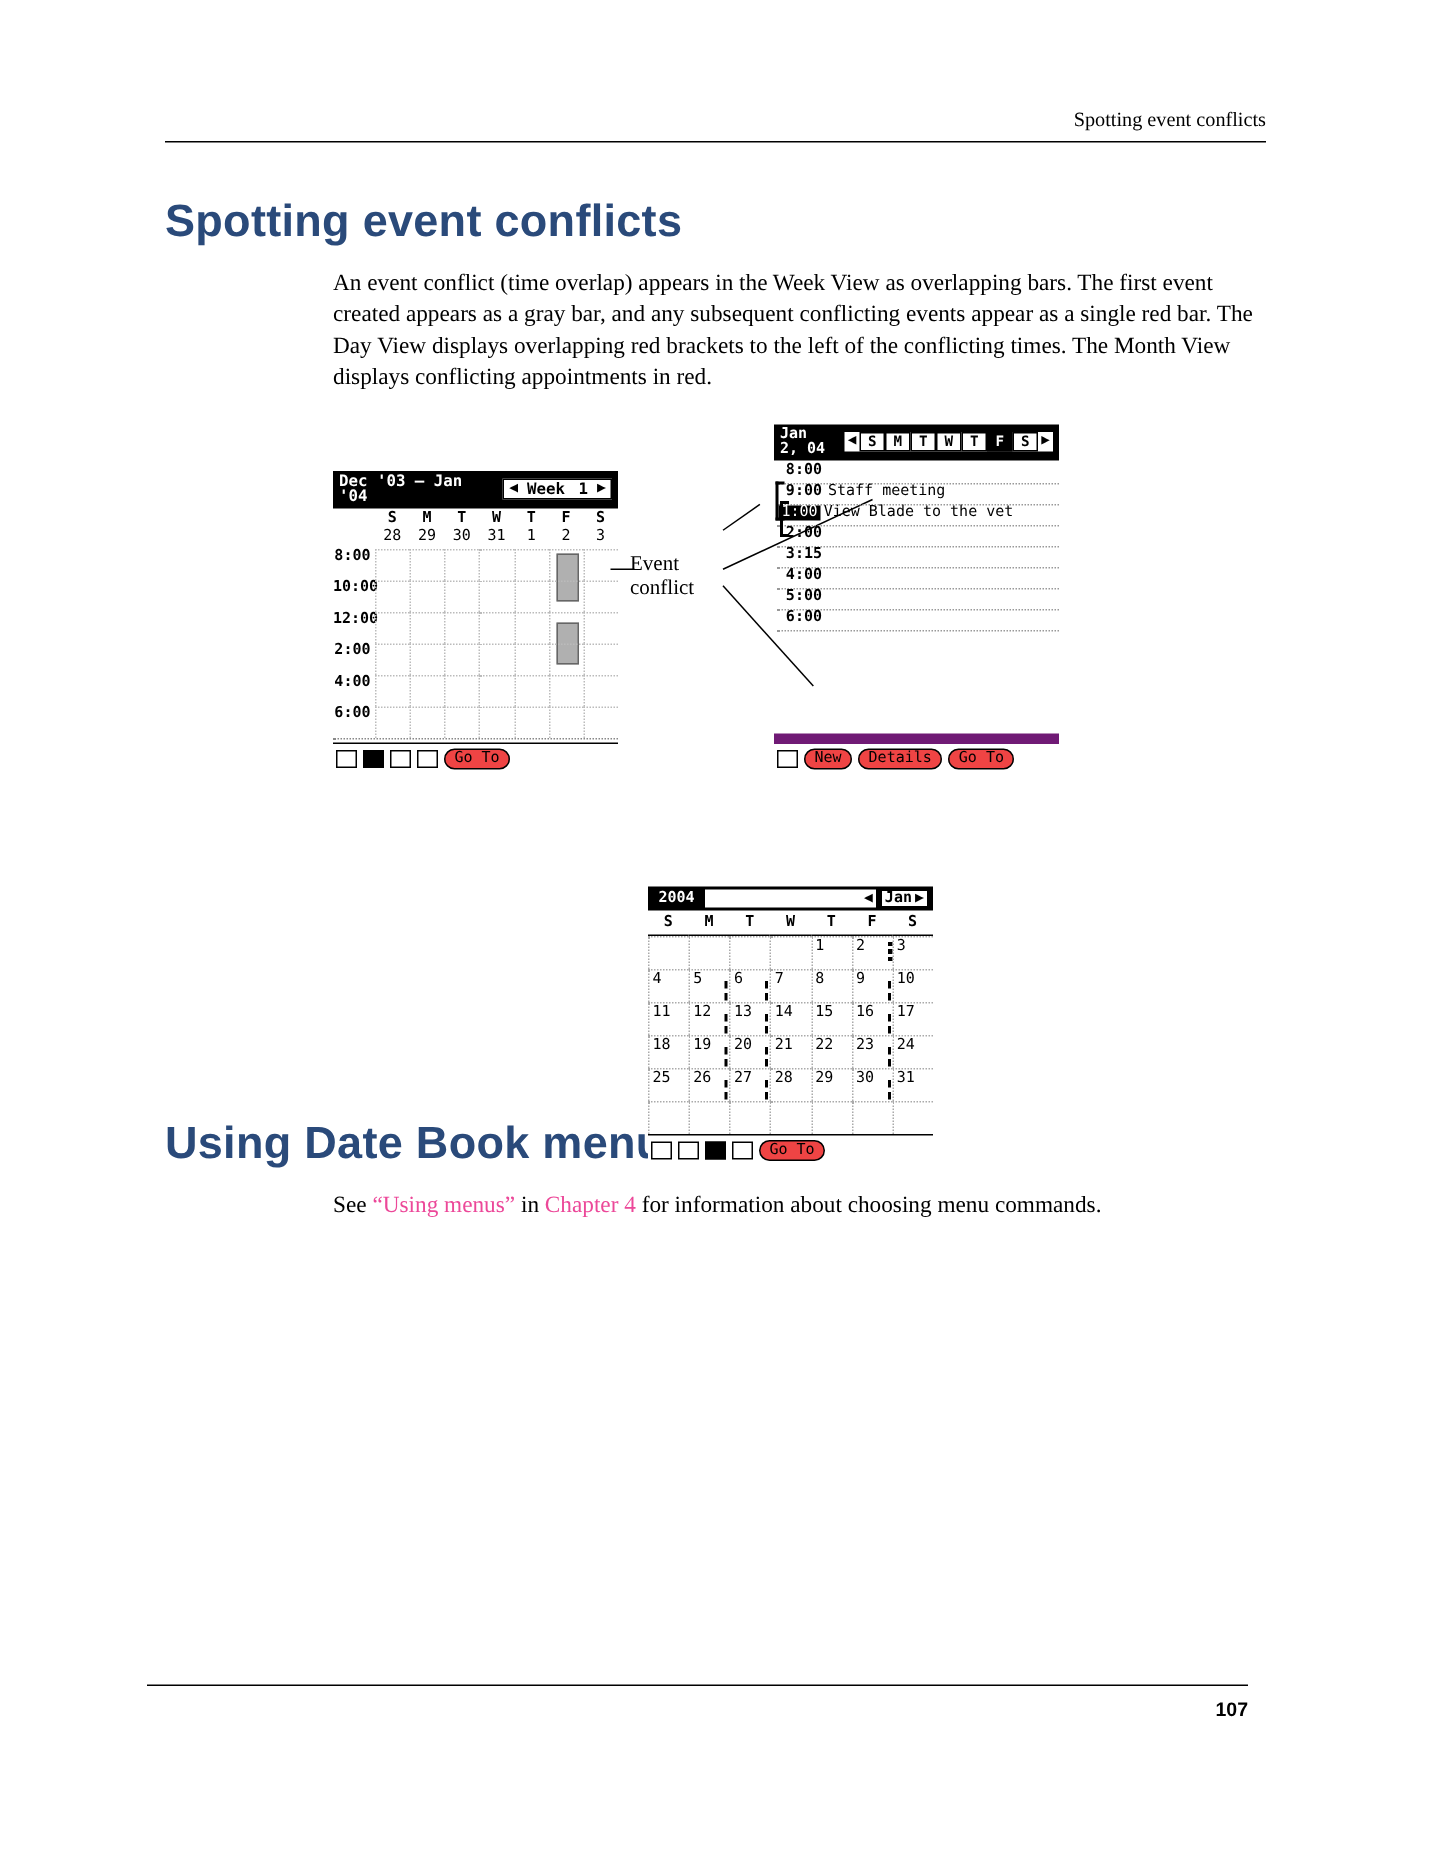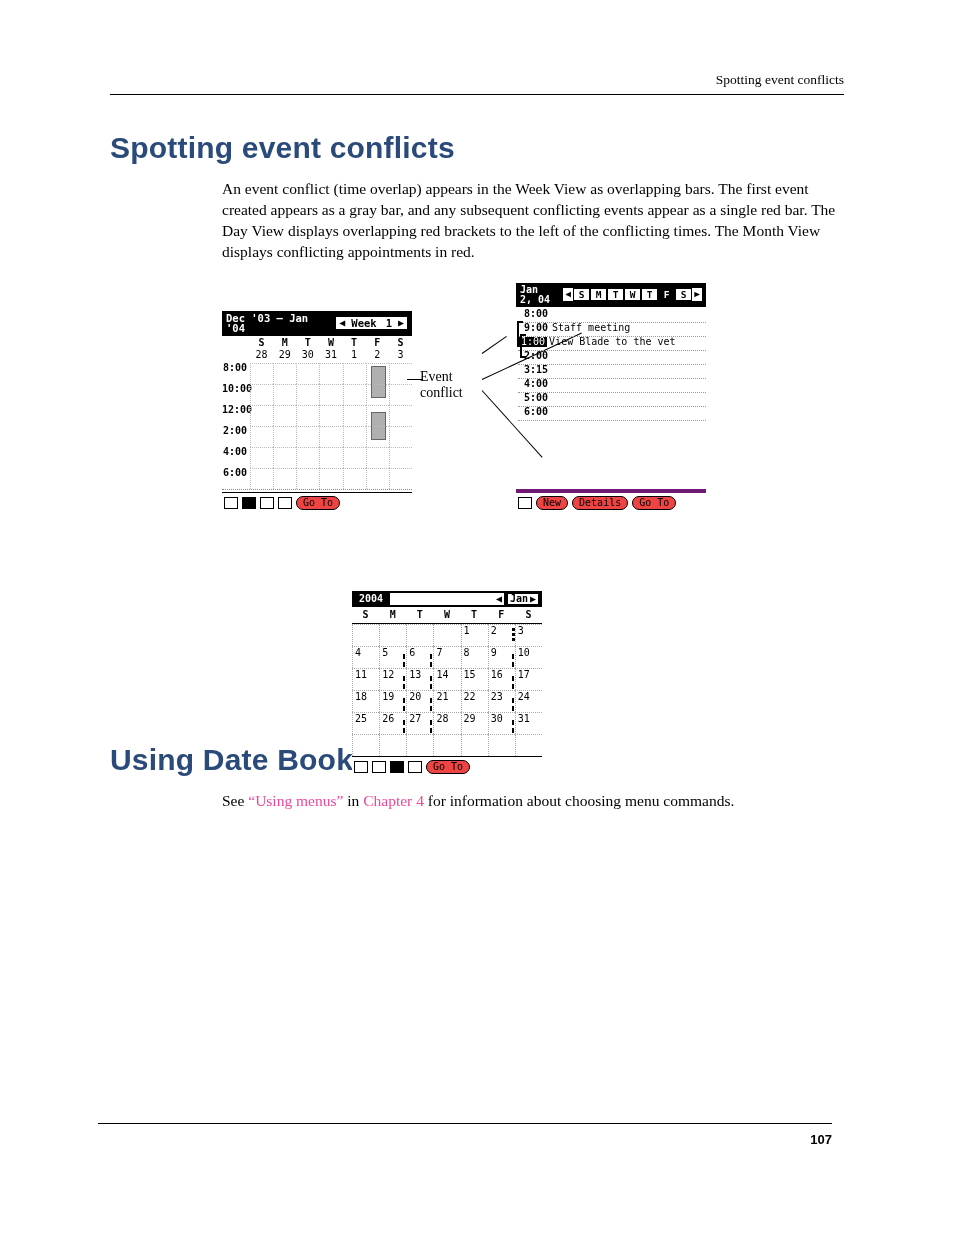--- a/index.html
+++ b/index.html
@@ -146,20 +146,21 @@
   }
   .callout-line {
     position: absolute;
     border-top: 1px solid #000;
     transform-origin: left center;
   }
 
   
   .month {
     width: 190px;
+    margin-left: 80px;
     margin-top: 154px;
   }
   .month .titlebar { justify-content: space-between; }
   .month .titlebar .yr { background:#000; color:#fff; padding:0 3px; }
   .month .titlebar .mid { background:#fff; flex:1; height:12px; margin:0 2px; display:flex; align-items:center; justify-content:flex-end; color:#000; padding-right:2px;}
   .month .titlebar .mo-nav { background:#fff; color:#000; display:flex; align-items:center; gap:2px; padding:0 2px; font-weight:bold; }
   .month-grid {
     display: grid;
     grid-template-columns: repeat(7, 1fr);
   }
@@ -202,21 +203,21 @@
   .day-row .sel-time { background:#000; color:#fff; padding:0 2px; margin-left:1px; font-size:10px;}
   .day .bracket {
     position:absolute;
     left: 1px;
     width: 4px;
     border-left: 2px solid #000;
     border-top: 2px solid #000;
     border-bottom: 2px solid #000;
   }
   .day .body-wrap { position: relative; }
-  .day-footer { display:flex; align-items:center; gap:4px; padding:3px 2px; border-top:4px solid #701a75; margin-top:68px;}
+  .day-footer { display:flex; align-items:center; gap:4px; padding:3px 2px; border-top:7px solid #701a75; margin-top:68px;}
 
   
   .page-number {
     position: absolute;
     right: 122px;
     bottom: 64px;
     font-family: Arial, sans-serif;
     font-weight: bold;
     font-size: 13px;
     border-top: 1px solid #000;

